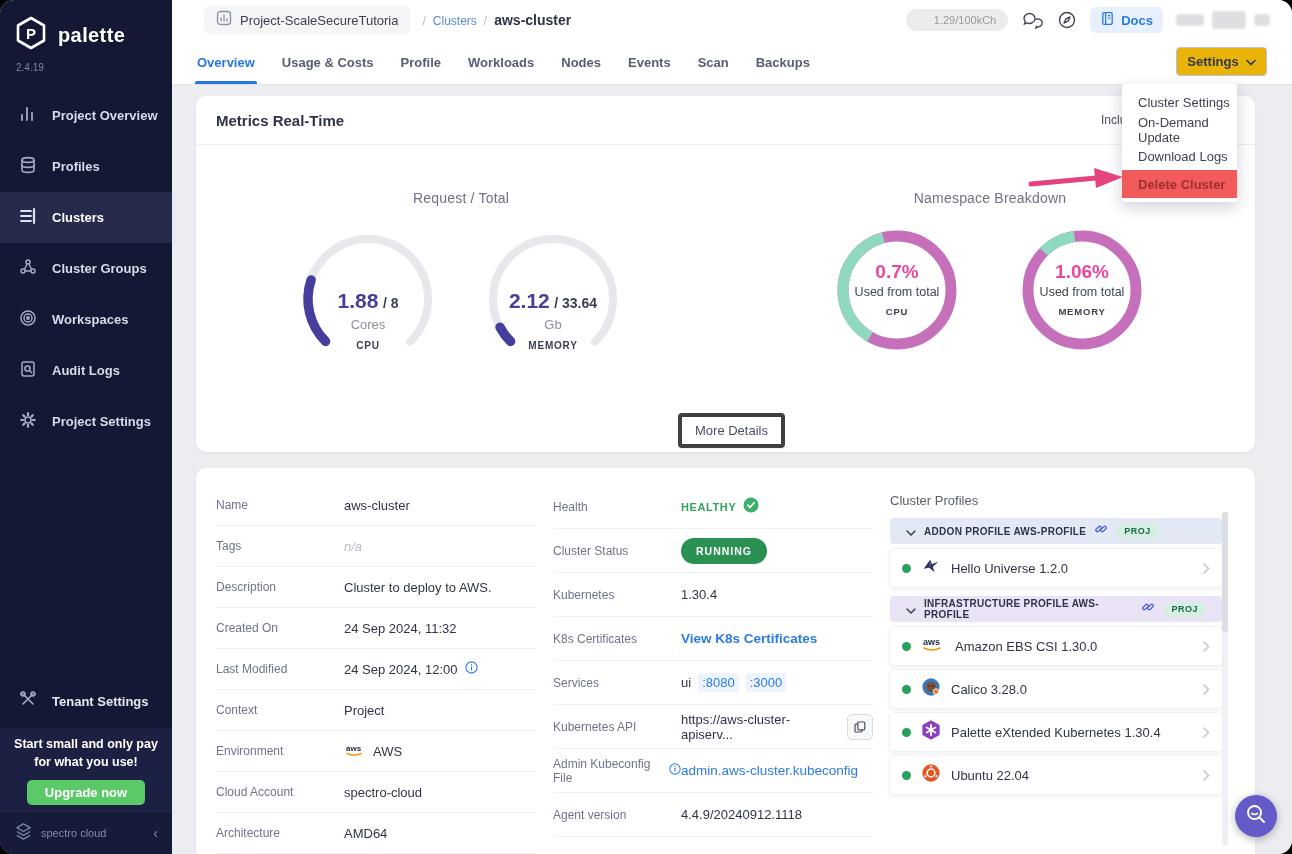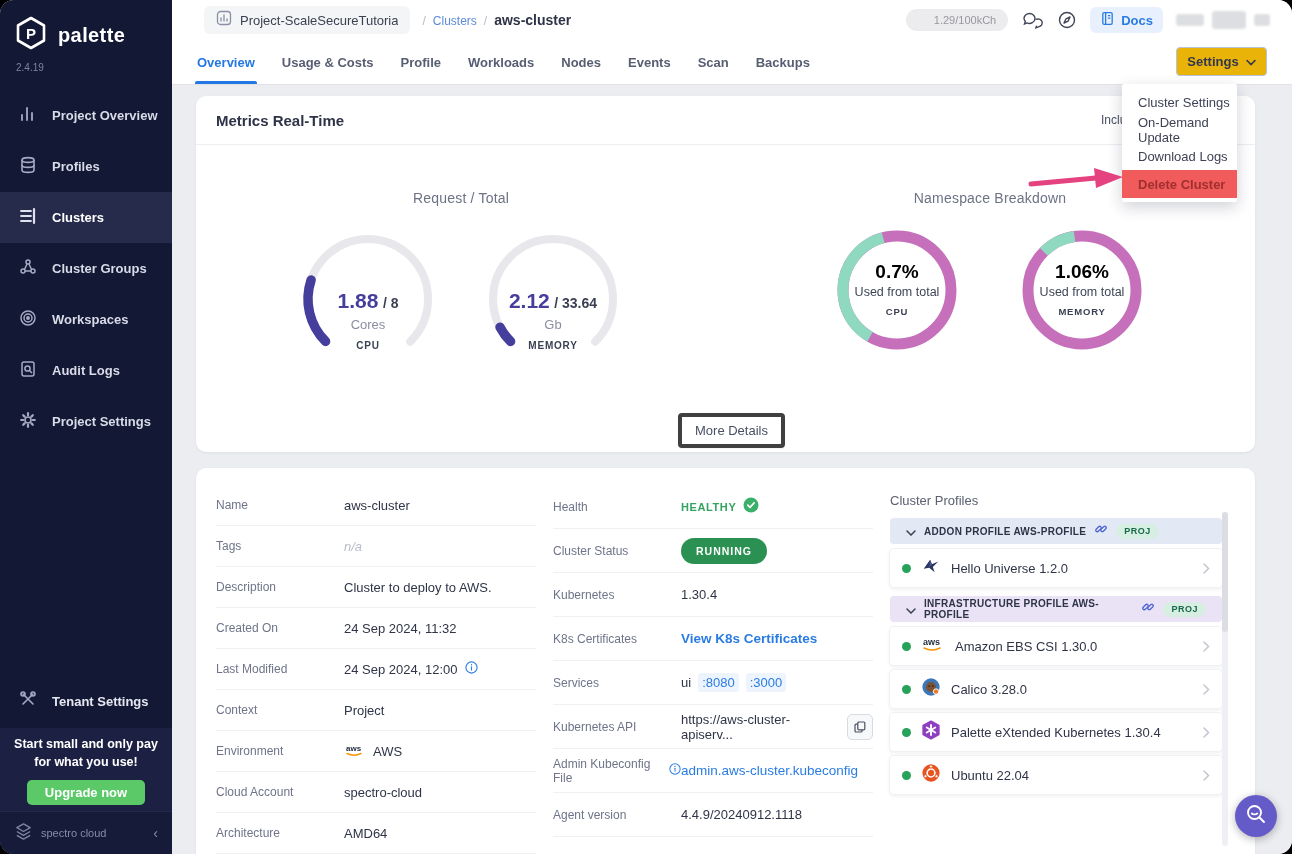--- a/index.html
+++ b/index.html
@@ -69,21 +69,21 @@
   .gauge{position:absolute;width:140px;height:140px;}
   .gauge svg{position:absolute;inset:0;}
   .gauge-text{position:absolute;left:0;right:0;top:60px;text-align:center;}
   .gauge-val{font-size:21px;font-weight:700;color:#463e9d;}
   .gauge-total{font-size:14px;font-weight:600;color:#3a3f52;}
   .gauge-unit{font-size:13px;color:#8a8fa0;margin-top:4px;}
   .gauge-label{font-size:10px;font-weight:700;color:#3a3f52;letter-spacing:.8px;margin-top:8px;}
   .donut{position:absolute;width:130px;height:130px;}
   .donut svg{position:absolute;inset:0;}
   .donut-text{position:absolute;left:0;right:0;top:36px;text-align:center;}
-  .donut-val{font-size:19px;font-weight:700;color:#000000;}
+  .donut-val{font-size:19px;font-weight:700;color:#ec4899;}
   .donut-sub{font-size:12.5px;color:#3f4556;margin-top:2px;}
   .donut-label{font-size:9.5px;font-weight:700;color:#3a3f52;letter-spacing:.8px;margin-top:7px;}
   .more-btn{position:absolute;left:482px;top:317px;height:27px;padding:0 13px;background:#fff;
          border:4px solid #404040;border-radius:4px;font-size:13px;color:#4a5064;
          box-shadow:0 1px 2px rgba(0,0,0,.05);display:flex;align-items:center;cursor:pointer;}
   
   .details-card{position:absolute;left:24px;top:384px;width:1059px;height:486px;background:#fff;
          border-radius:10px 10px 0 0;box-shadow:0 1px 3px rgba(20,25,55,.06);}
   .dl-col{position:absolute;left:20px;top:17px;width:320px;}
   .dm-col{position:absolute;left:357px;top:17px;width:320px;}

